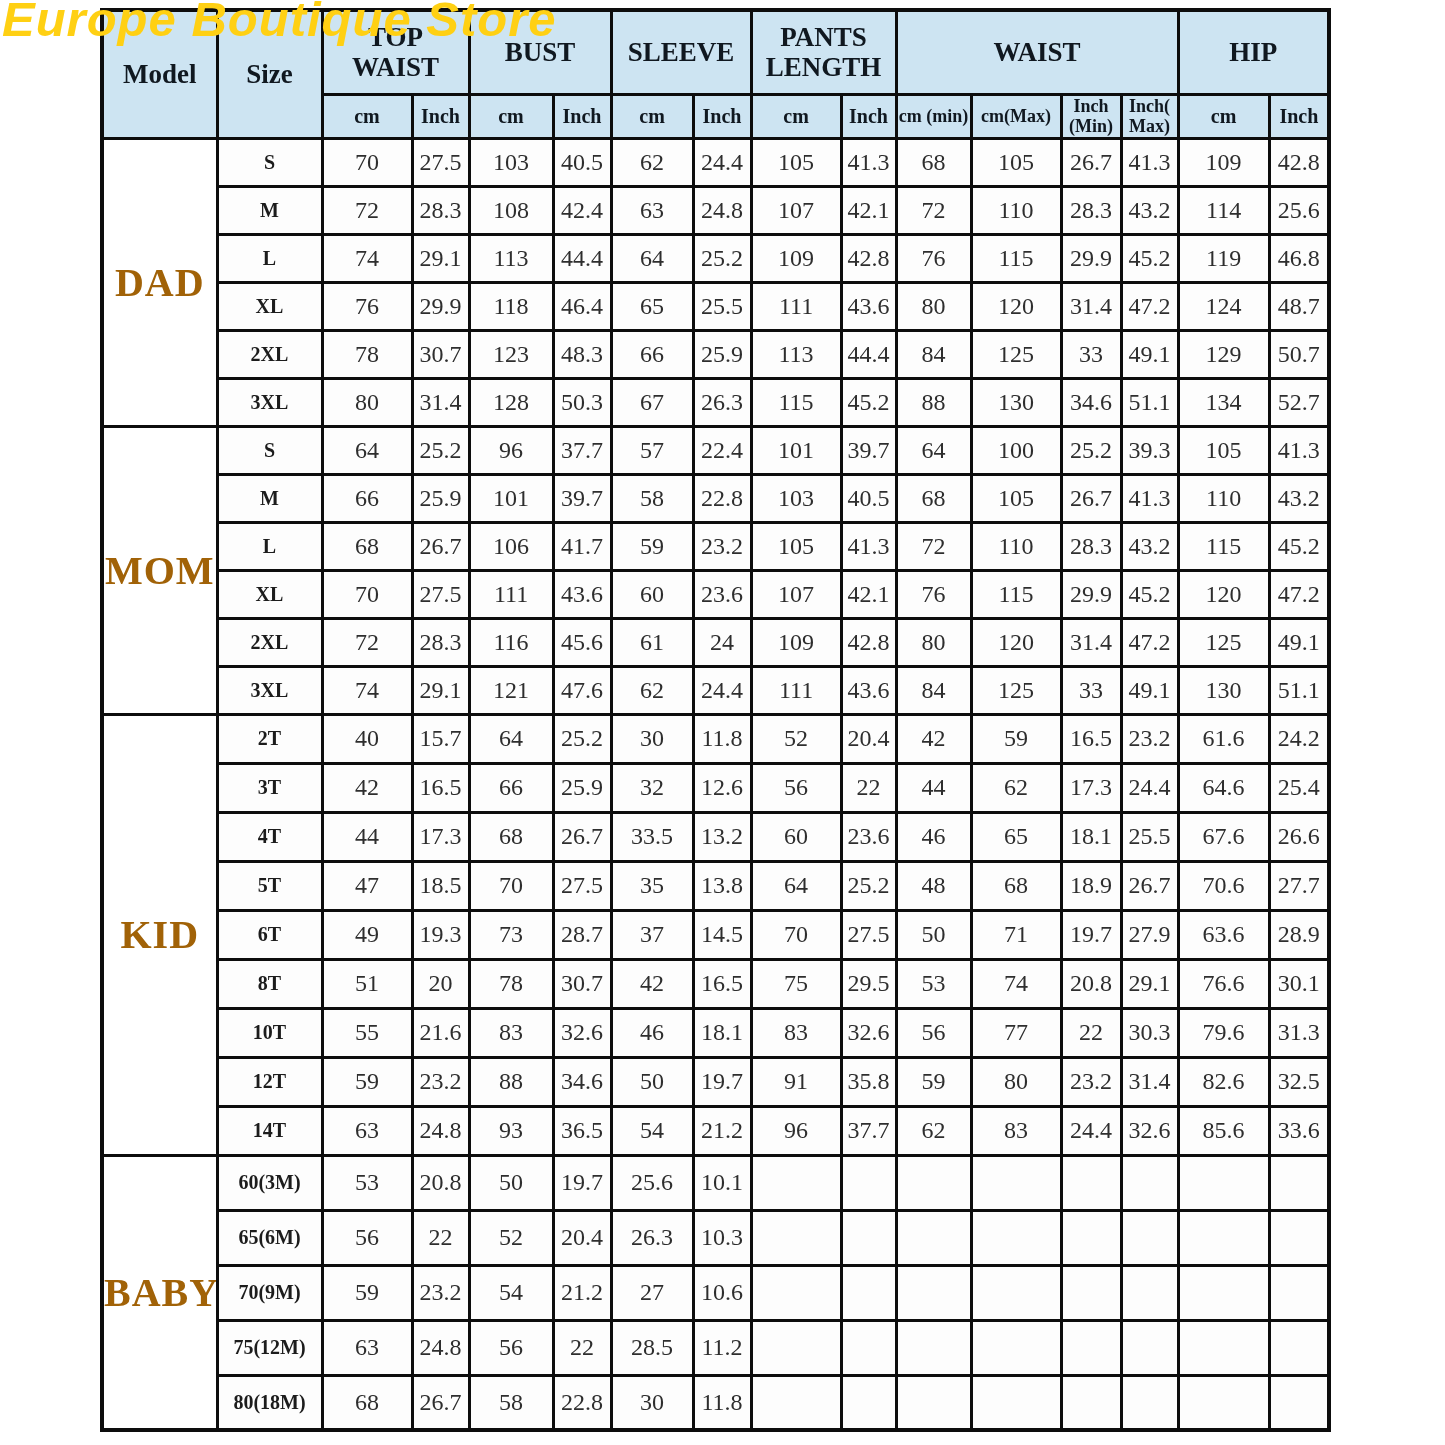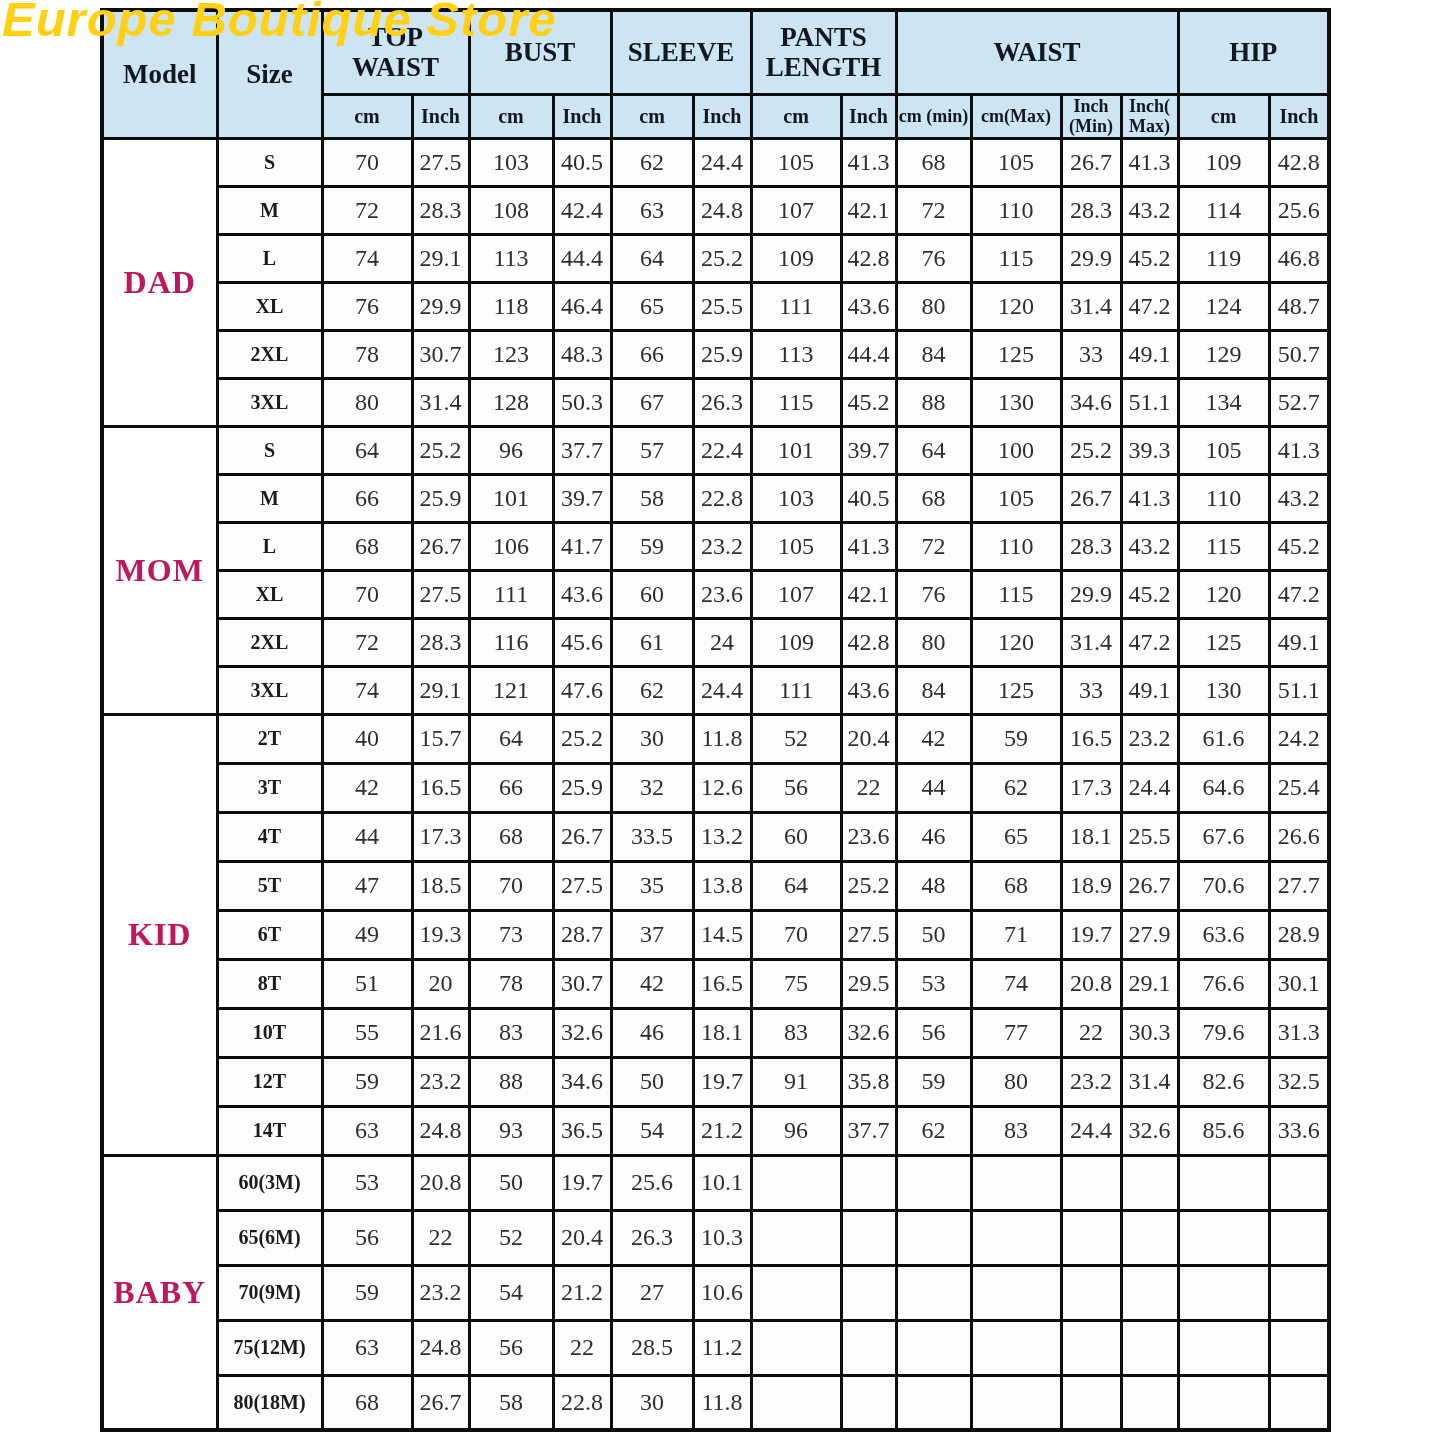--- a/index.html
+++ b/index.html
@@ -23,22 +23,22 @@
     padding:0;overflow:hidden;
   }
   thead th{background:#cde4f2;color:#101820;}
   tr.h1{height:84px;}
   tr.h2{height:44px;margin-top:22px;}
   .gh{font-size:27px;font-weight:bold;line-height:1.12;}
   .sh{font-size:20px;font-weight:bold;}
   .sh.sm{font-size:18px;}
   .sh.xs{font-size:18px;line-height:1.15;overflow-wrap:anywhere;}
   .model-cell{
-    background:#ffffff;color:#be185d;
-    font-size:32px;font-weight:bold;letter-spacing:1px;
+    background:#ffffff;color:#a16207;
+    font-size:40px;font-weight:bold;letter-spacing:1px;
   }
   .size-cell{font-size:20px;font-weight:bold;color:#1c1c1c;background:#fdfdfd;}
   .val{font-size:24px;color:#2e2e2e;background:#fdfdfd;}
   tr.row-dad,tr.row-mom{height:48px;}
   tr.row-kid{height:49px;}
   tr.row-baby{height:55px;}
   .store-title{
     position:absolute;left:2px;top:-9px;z-index:5;
     font-family:"Liberation Sans",sans-serif;
     font-style:italic;font-weight:bold;

